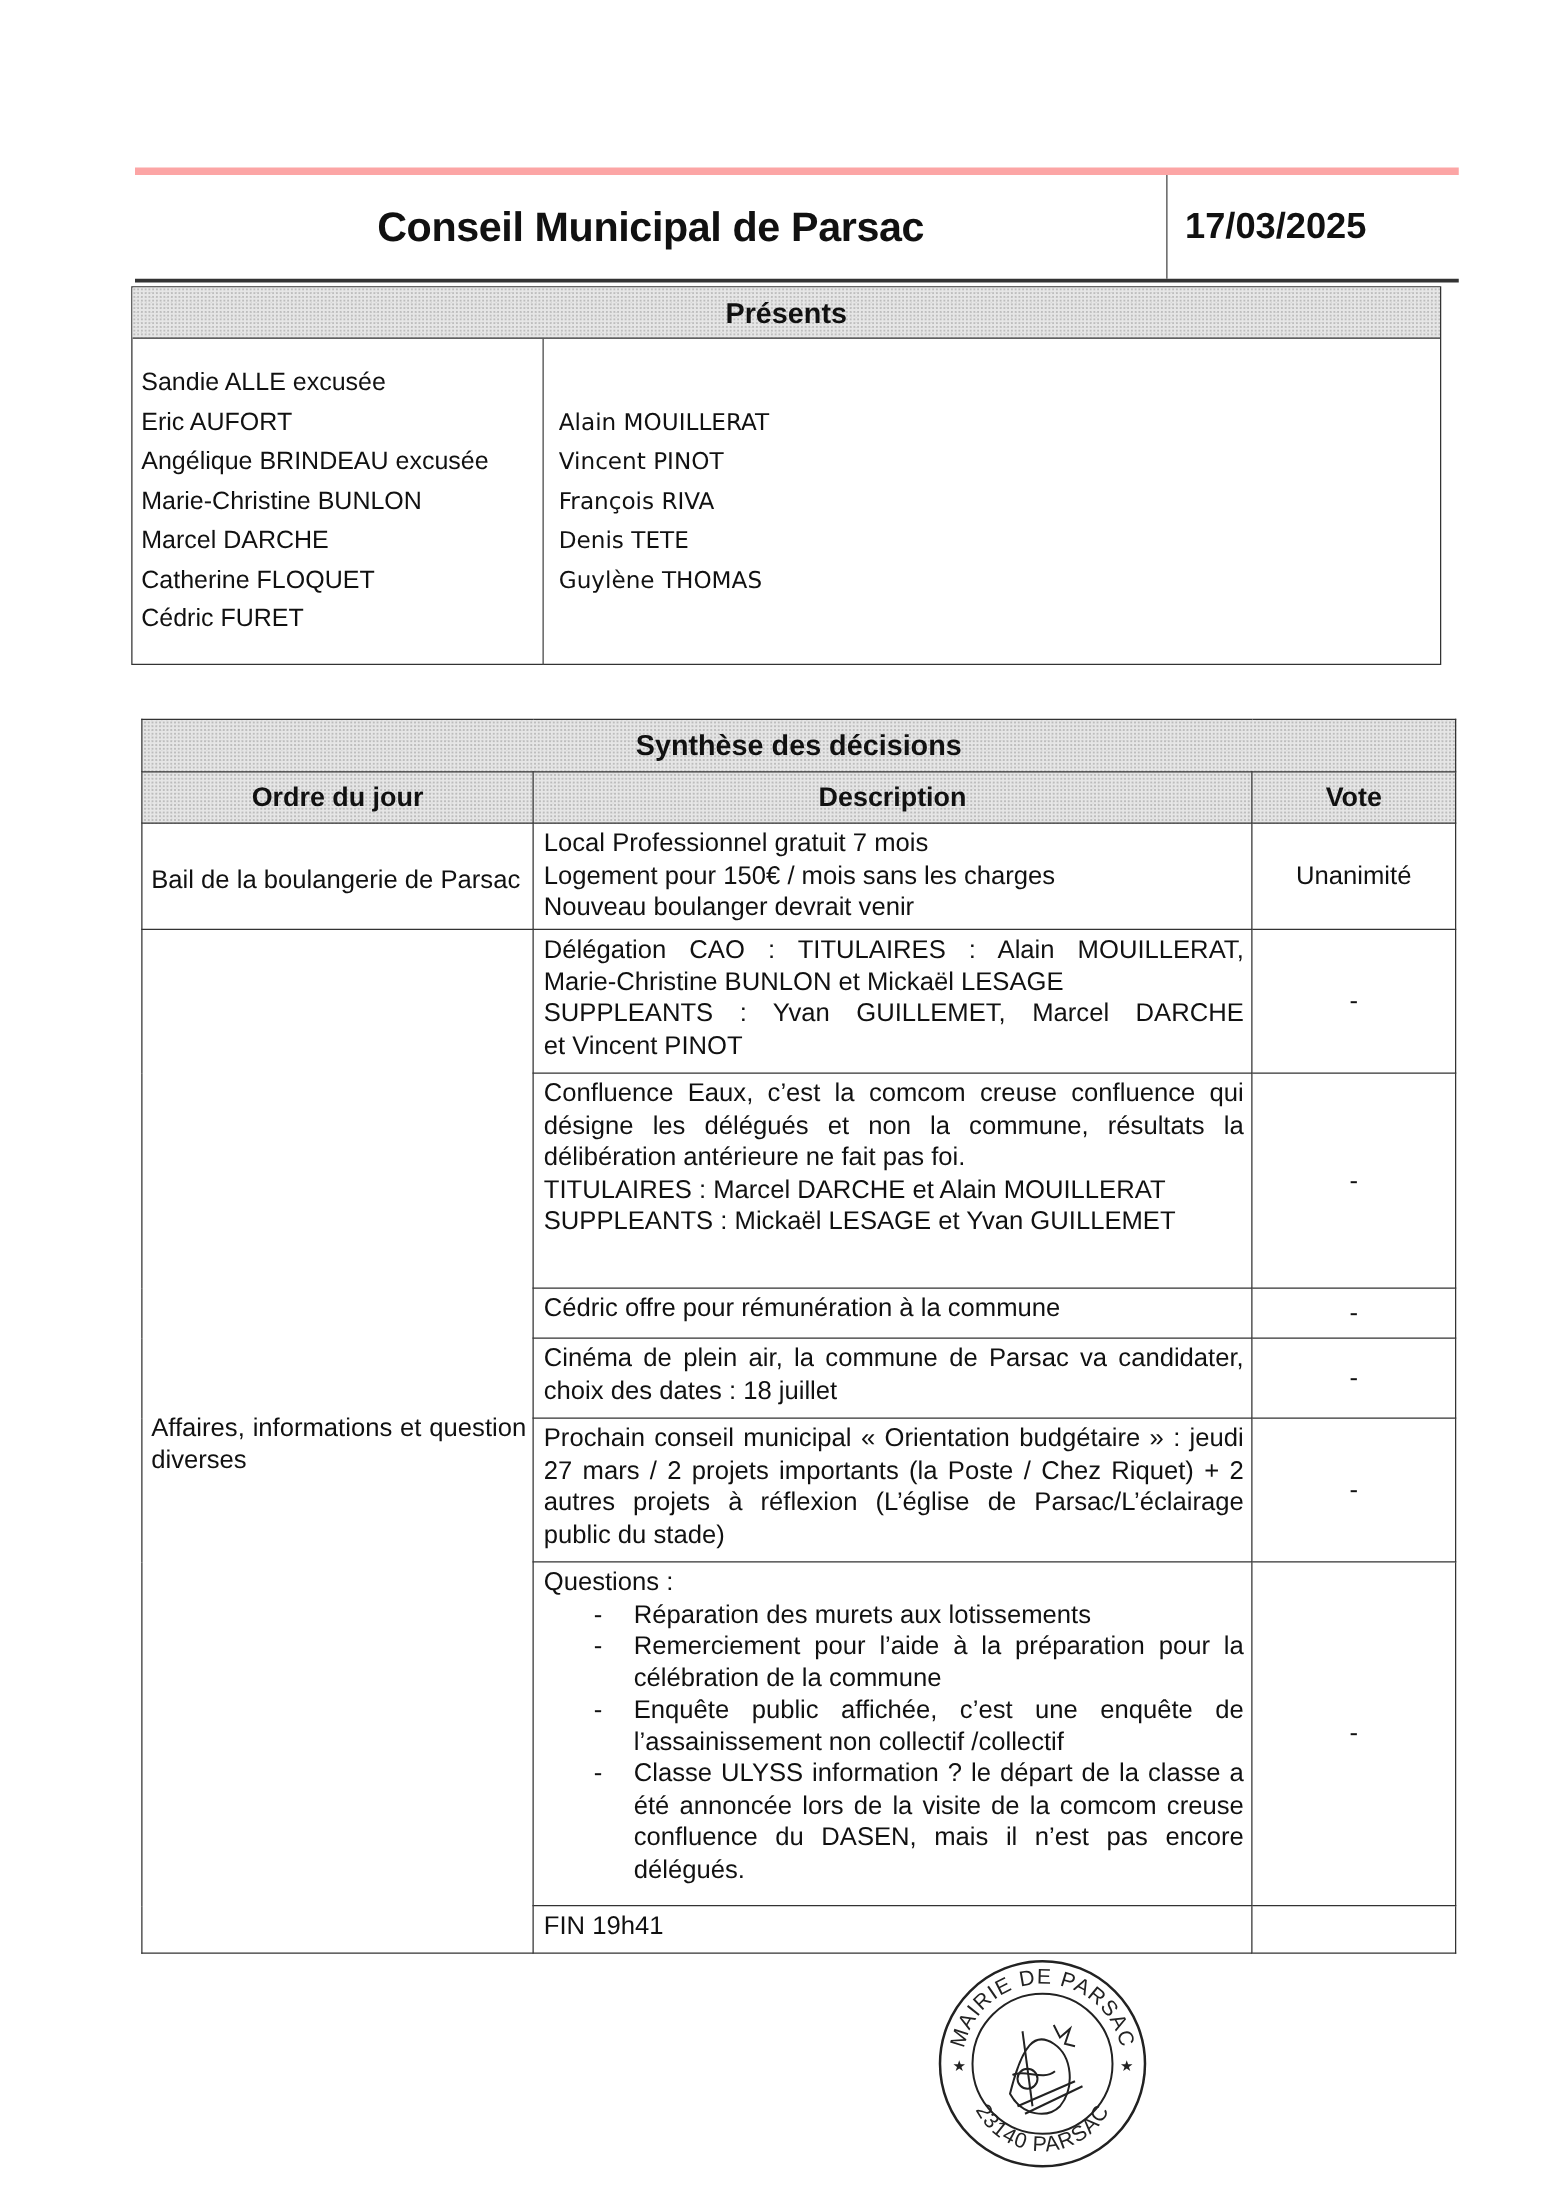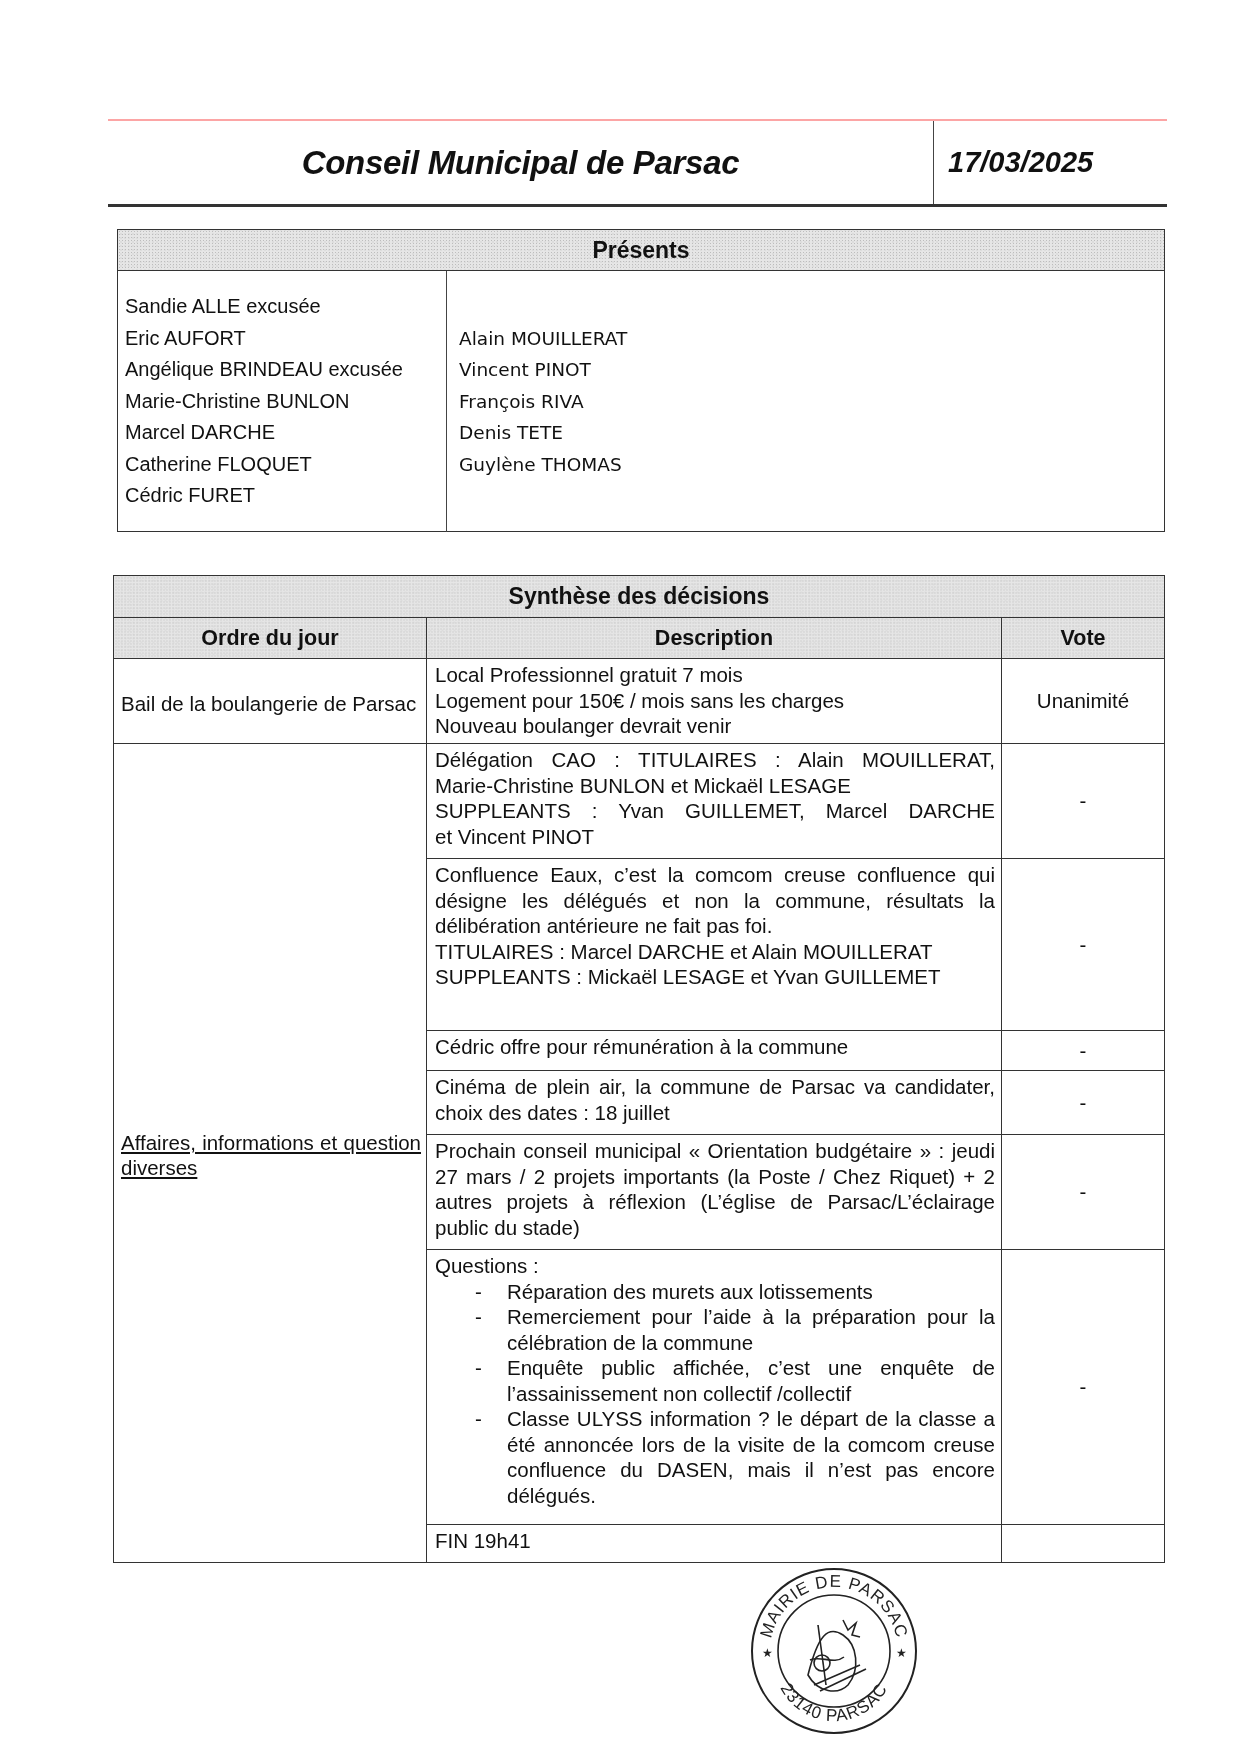--- a/index.html
+++ b/index.html
@@ -3,29 +3,29 @@
 <meta charset="utf-8">
 <style>
   html, body { margin:0; padding:0; background:#ffffff; }
   body { width:1242px; height:1754px; position:relative; overflow:hidden;
          font-family:"Liberation Sans", sans-serif; color:#111; }
   .shade { background-color:#e6e6e6;
     background-image: radial-gradient(#bdbdbd 0.6px, transparent 0.8px), radial-gradient(#d0d0d0 0.6px, transparent 0.8px);
     background-size: 3px 3px, 4px 4px; background-position: 0 0, 1px 2px; }
 
   
-  .header { position:absolute; left:108px; top:119px; width:1059px; height:83px;
-            border-top:2px solid #fca5a5; border-bottom:3px solid #333; display:flex;font-style:italic; }
+  .header { position:absolute; left:108px; top:134px; width:1059px; height:83px;
+            border-top:6px solid #fca5a5; border-bottom:3px solid #333; display:flex; }
   .header .title { width:825px; display:flex; align-items:center; justify-content:center;
                    font-weight:bold; font-size:33px; letter-spacing:-0.3px; }
   .header .date { flex:1; border-left:1.5px solid #444; display:flex; align-items:center;
                   padding-left:14px; font-weight:bold; font-size:29px; }
 
   
-  .presents { position:absolute; left:117px; top:229px; width:1048px; height:303px;
+  .presents { position:absolute; left:105px; top:229px; width:1048px; height:303px;
               border:1.5px solid #333; box-sizing:border-box; }
   .presents .phead { height:40px; border-bottom:1.5px solid #333; display:flex; align-items:center;
                      justify-content:center; font-weight:bold; font-size:23px; }
   .presents .pbody { display:flex; height:261px; }
   .pcol { box-sizing:border-box; font-size:20px; line-height:31.5px; display:flex; flex-direction:column;
           justify-content:center; }
   .pcol.c1 { width:328px; padding-left:7px; }
   .pcol.c2 { width:367px; border-left:1.5px solid #444; padding:0 7px 0 8px; }
   .pcol.c3 { flex:1; border-left:1.5px solid #444; padding-left:12px;
              font-family:"DejaVu Sans", sans-serif; font-size:18.5px; }
@@ -102,21 +102,21 @@
     <td class="ordre-cell" style="text-align:justify;">Bail de la boulangerie de Parsac</td>
     <td class="desc-cell">
       <span class="desc-line">Local Professionnel gratuit 7 mois</span>
       <span class="desc-line">Logement pour 150€ / mois sans les charges</span>
       <span class="desc-line">Nouveau boulanger devrait venir</span>
     </td>
     <td class="vote-cell">Unanimité</td>
   </tr>
 
   <tr style="height:115px;">
-    <td rowspan="7" class="ordre-cell" style="text-align:justify;text-decoration:underline;">Affaires, informations et question diverses</td>
+    <td rowspan="7" class="ordre-cell" style="text-align:justify;">Affaires, informations et question diverses</td>
     <td class="desc-cell">
       <span class="desc-line just">Délégation CAO : TITULAIRES : Alain MOUILLERAT,</span>
       <span class="desc-line">Marie-Christine BUNLON et Mickaël LESAGE</span>
       <span class="desc-line just">SUPPLEANTS : Yvan GUILLEMET, Marcel DARCHE</span>
       <span class="desc-line">et Vincent PINOT</span>
     </td>
     <td class="vote-cell">-</td>
   </tr>
 
   <tr style="height:172px;">

